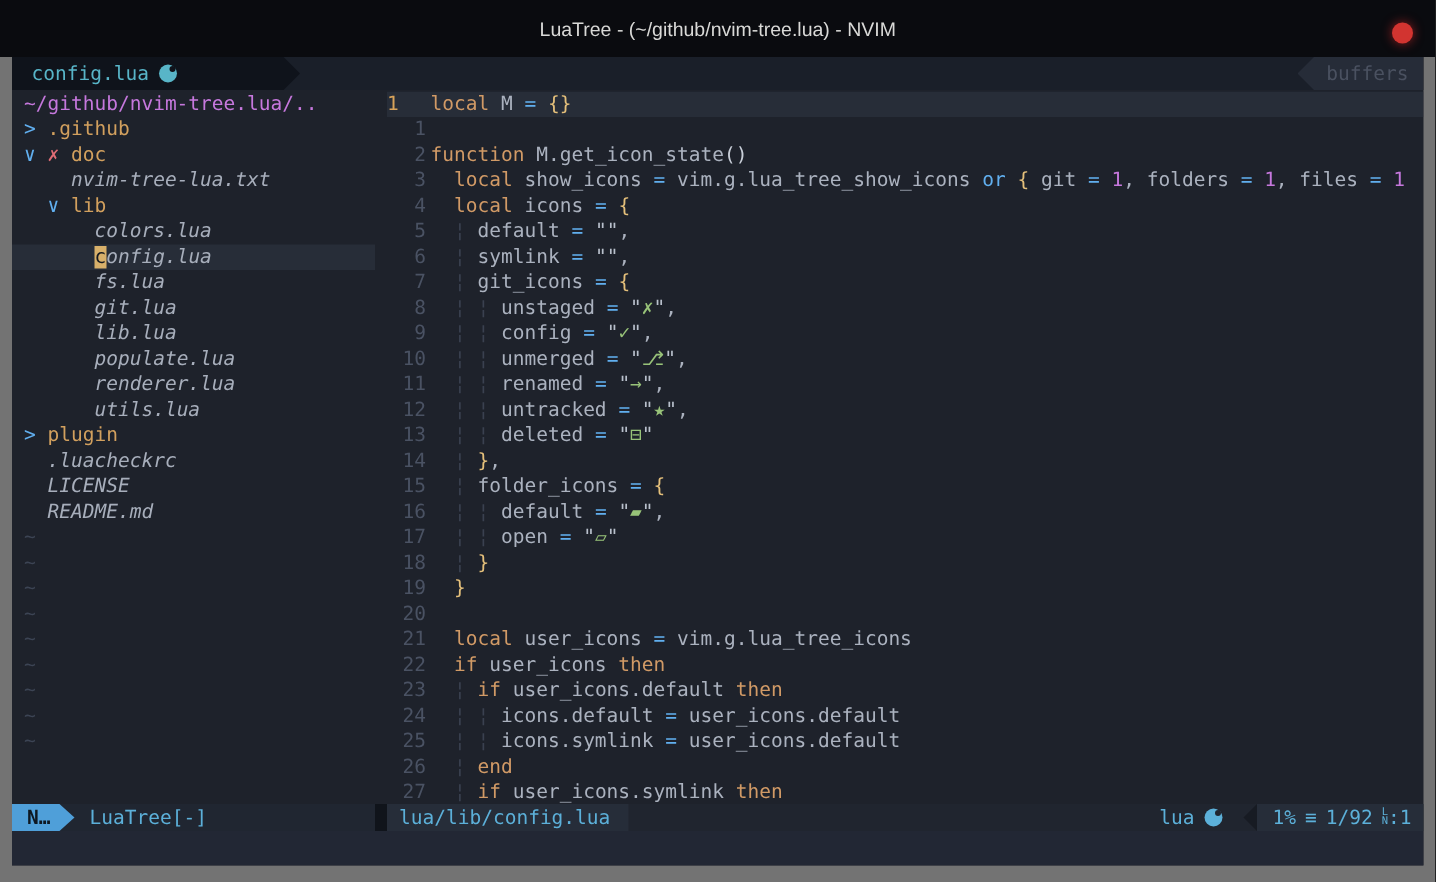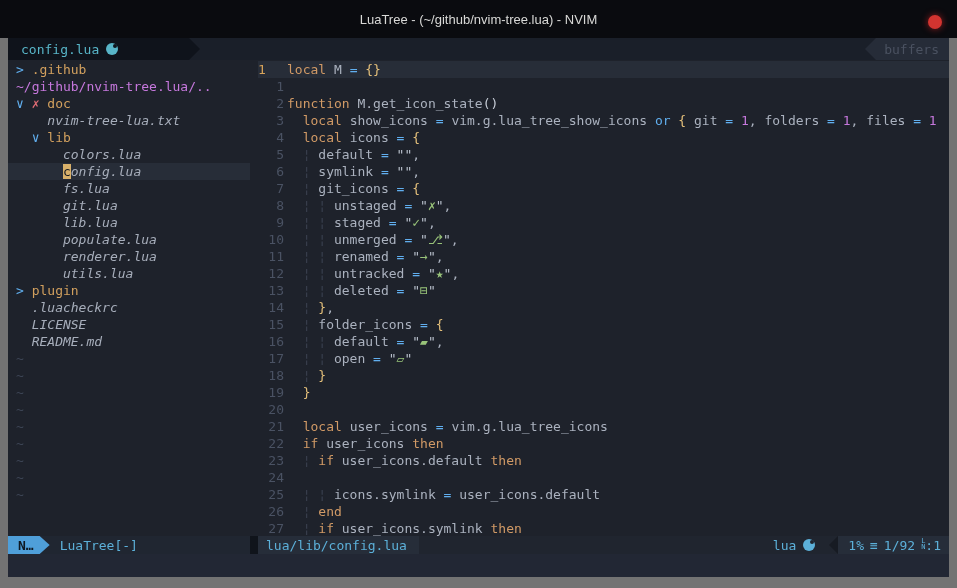--- a/index.html
+++ b/index.html
@@ -78,22 +78,22 @@
         <span class="tlabel">config.lua</span>
         <span class="lua-icon"></span>
       </div>
       <div class="buffers-chip">
         <span>buffers</span>
       </div>
     </div>
 
     <div class="tree">
         <div>
+          <div class="trow"><span class="c-root">~/github/nvim-tree.lua/..</span></div>
           <div class="trow"><span class="c-chev-r">&gt; </span><span class="c-dir">.github</span></div>
-          <div class="trow"><span class="c-root">~/github/nvim-tree.lua/..</span></div>
           <div class="trow"><span class="c-chev-d">∨ </span><span class="c-gitx">✗ </span><span class="c-dir">doc</span></div>
           <div class="trow"><span>    </span><span class="c-file">nvim-tree-lua.txt</span></div>
           <div class="trow"><span>  </span><span class="c-chev-d">∨ </span><span class="c-dir">lib</span></div>
           <div class="trow"><span>      </span><span class="c-file">colors.lua</span></div>
           <div class="trow curline"><span>      </span><span class="c-cursor">c</span><span class="c-file">onfig.lua</span></div>
           <div class="trow"><span>      </span><span class="c-file">fs.lua</span></div>
           <div class="trow"><span>      </span><span class="c-file">git.lua</span></div>
           <div class="trow"><span>      </span><span class="c-file">lib.lua</span></div>
           <div class="trow"><span>      </span><span class="c-file">populate.lua</span></div>
           <div class="trow"><span>      </span><span class="c-file">renderer.lua</span></div>
@@ -118,36 +118,36 @@
         <div>
           <div class="cline curline"><span class="gut gcur">1</span><span class="ctext"><span class="c-k">local </span><span class="c-i">M </span><span class="c-o">= </span><span class="c-b">{}</span></span></div>
           <div class="cline"><span class="gut">1</span><span class="ctext"></span></div>
           <div class="cline"><span class="gut">2</span><span class="ctext"><span class="c-k">function </span><span class="c-i">M.get_icon_state</span><span class="c-p">()</span></span></div>
           <div class="cline"><span class="gut">3</span><span class="ctext"><span>  </span><span class="c-k">local </span><span class="c-i">show_icons </span><span class="c-o">= </span><span class="c-i">vim.g.lua_tree_show_icons </span><span class="c-o">or </span><span class="c-b">{ </span><span class="c-i">git </span><span class="c-o">= </span><span class="c-n">1</span><span class="c-i">, </span><span class="c-i">folders </span><span class="c-o">= </span><span class="c-n">1</span><span class="c-i">, </span><span class="c-i">files </span><span class="c-o">= </span><span class="c-n">1</span></span></div>
           <div class="cline"><span class="gut">4</span><span class="ctext"><span>  </span><span class="c-k">local </span><span class="c-i">icons </span><span class="c-o">= </span><span class="c-b">{</span></span></div>
           <div class="cline"><span class="gut">5</span><span class="ctext"><span>  </span><span class="c-g">¦ </span><span class="c-i">default </span><span class="c-o">= </span><span class="c-q">""</span><span class="c-i">,</span></span></div>
           <div class="cline"><span class="gut">6</span><span class="ctext"><span>  </span><span class="c-g">¦ </span><span class="c-i">symlink </span><span class="c-o">= </span><span class="c-q">""</span><span class="c-i">,</span></span></div>
           <div class="cline"><span class="gut">7</span><span class="ctext"><span>  </span><span class="c-g">¦ </span><span class="c-i">git_icons </span><span class="c-o">= </span><span class="c-b">{</span></span></div>
           <div class="cline"><span class="gut">8</span><span class="ctext"><span>  </span><span class="c-g">¦ ¦ </span><span class="c-i">unstaged </span><span class="c-o">= </span><span class="c-q">"</span><span class="c-s">✗</span><span class="c-q">"</span><span class="c-i">,</span></span></div>
-          <div class="cline"><span class="gut">9</span><span class="ctext"><span>  </span><span class="c-g">¦ ¦ </span><span class="c-i">staged </span><span class="c-o">= </span><span class="c-q">"</span><span class="c-s">✓</span><span class="c-q">"</span><span class="c-i">,</span></span></div>
+          <div class="cline"><span class="gut">9</span><span class="ctext"><span>  </span><span class="c-g">¦ ¦ </span><span class="c-i">config </span><span class="c-o">= </span><span class="c-q">"</span><span class="c-s">✓</span><span class="c-q">"</span><span class="c-i">,</span></span></div>
           <div class="cline"><span class="gut">10</span><span class="ctext"><span>  </span><span class="c-g">¦ ¦ </span><span class="c-i">unmerged </span><span class="c-o">= </span><span class="c-q">"</span><span class="c-s">⎇</span><span class="c-q">"</span><span class="c-i">,</span></span></div>
           <div class="cline"><span class="gut">11</span><span class="ctext"><span>  </span><span class="c-g">¦ ¦ </span><span class="c-i">renamed </span><span class="c-o">= </span><span class="c-q">"</span><span class="c-s">→</span><span class="c-q">"</span><span class="c-i">,</span></span></div>
           <div class="cline"><span class="gut">12</span><span class="ctext"><span>  </span><span class="c-g">¦ ¦ </span><span class="c-i">untracked </span><span class="c-o">= </span><span class="c-q">"</span><span class="c-s">★</span><span class="c-q">"</span><span class="c-i">,</span></span></div>
           <div class="cline"><span class="gut">13</span><span class="ctext"><span>  </span><span class="c-g">¦ ¦ </span><span class="c-i">deleted </span><span class="c-o">= </span><span class="c-q">"</span><span class="c-s">⊟</span><span class="c-q">"</span></span></div>
           <div class="cline"><span class="gut">14</span><span class="ctext"><span>  </span><span class="c-g">¦ </span><span class="c-b">}</span><span class="c-i">,</span></span></div>
           <div class="cline"><span class="gut">15</span><span class="ctext"><span>  </span><span class="c-g">¦ </span><span class="c-i">folder_icons </span><span class="c-o">= </span><span class="c-b">{</span></span></div>
           <div class="cline"><span class="gut">16</span><span class="ctext"><span>  </span><span class="c-g">¦ ¦ </span><span class="c-i">default </span><span class="c-o">= </span><span class="c-q">"</span><span class="c-s">▰</span><span class="c-q">"</span><span class="c-i">,</span></span></div>
           <div class="cline"><span class="gut">17</span><span class="ctext"><span>  </span><span class="c-g">¦ ¦ </span><span class="c-i">open </span><span class="c-o">= </span><span class="c-q">"</span><span class="c-s">▱</span><span class="c-q">"</span></span></div>
           <div class="cline"><span class="gut">18</span><span class="ctext"><span>  </span><span class="c-g">¦ </span><span class="c-b">}</span></span></div>
           <div class="cline"><span class="gut">19</span><span class="ctext"><span>  </span><span class="c-b">}</span></span></div>
           <div class="cline"><span class="gut">20</span><span class="ctext"></span></div>
           <div class="cline"><span class="gut">21</span><span class="ctext"><span>  </span><span class="c-k">local </span><span class="c-i">user_icons </span><span class="c-o">= </span><span class="c-i">vim.g.lua_tree_icons</span></span></div>
           <div class="cline"><span class="gut">22</span><span class="ctext"><span>  </span><span class="c-k">if </span><span class="c-i">user_icons </span><span class="c-k">then</span></span></div>
           <div class="cline"><span class="gut">23</span><span class="ctext"><span>  </span><span class="c-g">¦ </span><span class="c-k">if </span><span class="c-i">user_icons.default </span><span class="c-k">then</span></span></div>
-          <div class="cline"><span class="gut">24</span></div>
+          <div class="cline"><span class="gut">24</span><span class="ctext"><span>  </span><span class="c-g">¦ ¦ </span><span class="c-i">icons.default </span><span class="c-o">= </span><span class="c-i">user_icons.default</span></span></div>
           <div class="cline"><span class="gut">25</span><span class="ctext"><span>  </span><span class="c-g">¦ ¦ </span><span class="c-i">icons.symlink </span><span class="c-o">= </span><span class="c-i">user_icons.default</span></span></div>
           <div class="cline"><span class="gut">26</span><span class="ctext"><span>  </span><span class="c-g">¦ </span><span class="c-k">end</span></span></div>
           <div class="cline"><span class="gut">27</span><span class="ctext"><span>  </span><span class="c-g">¦ </span><span class="c-k">if </span><span class="c-i">user_icons.symlink </span><span class="c-k">then</span></span></div>
         </div>
       </div>
 
     <div class="statusline">
       <div class="sl-tree">
         <span class="mode-badge">N…</span>
         <span class="sl-treetitle">LuaTree[-]</span>

